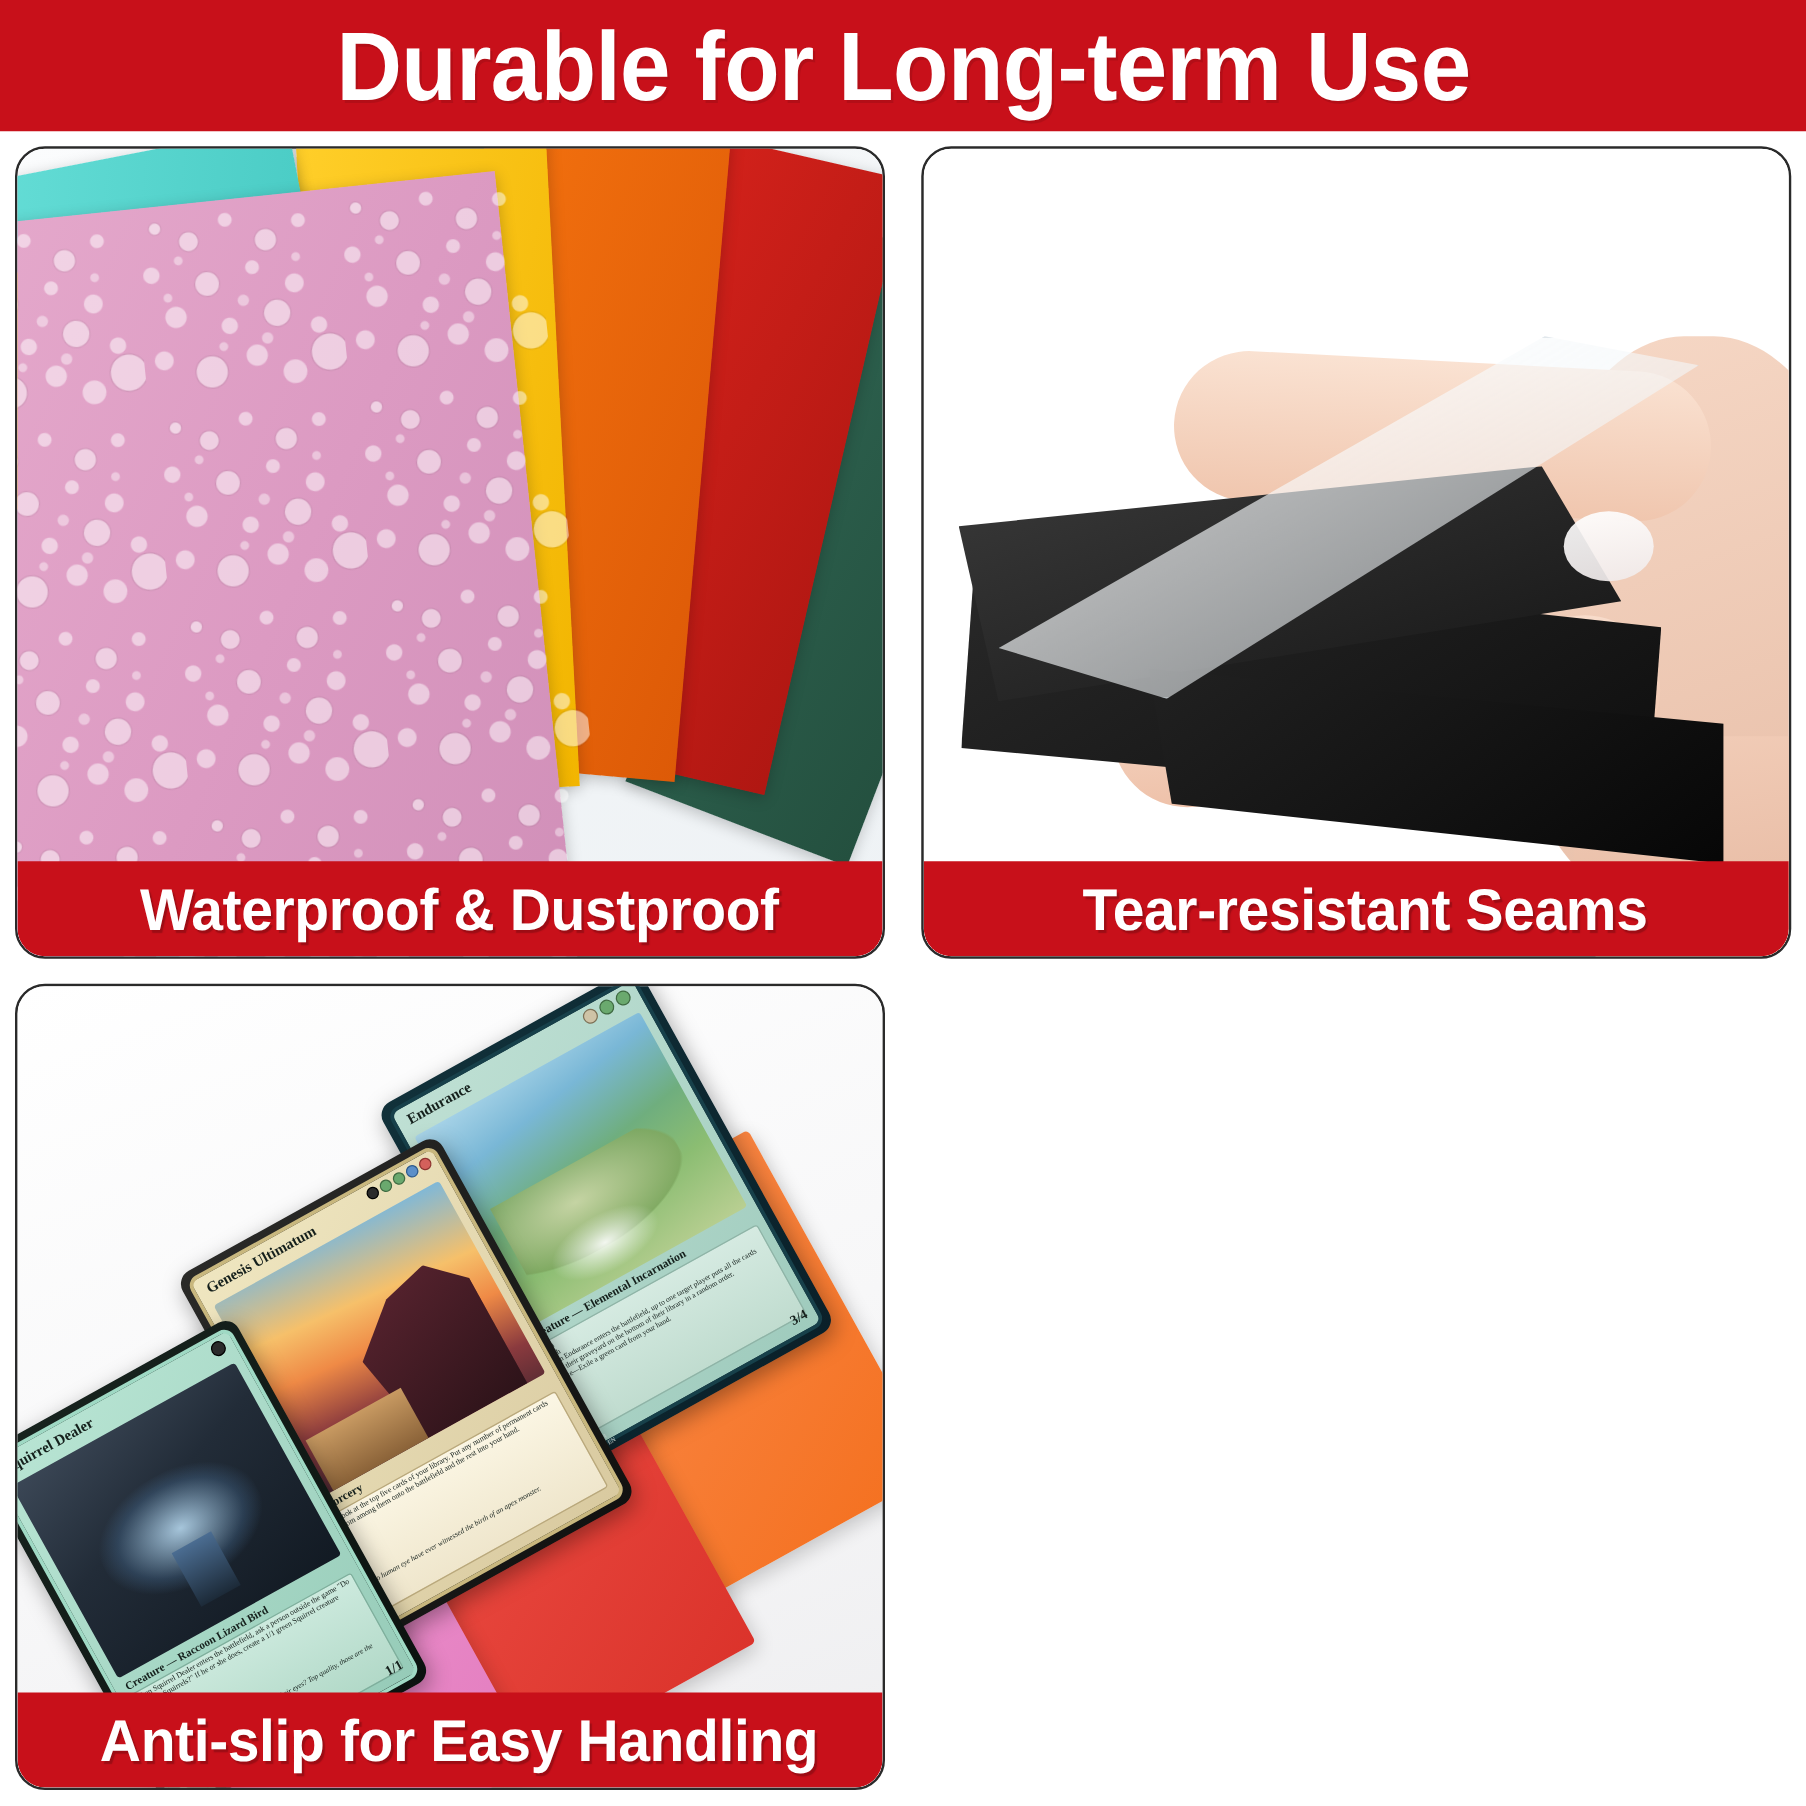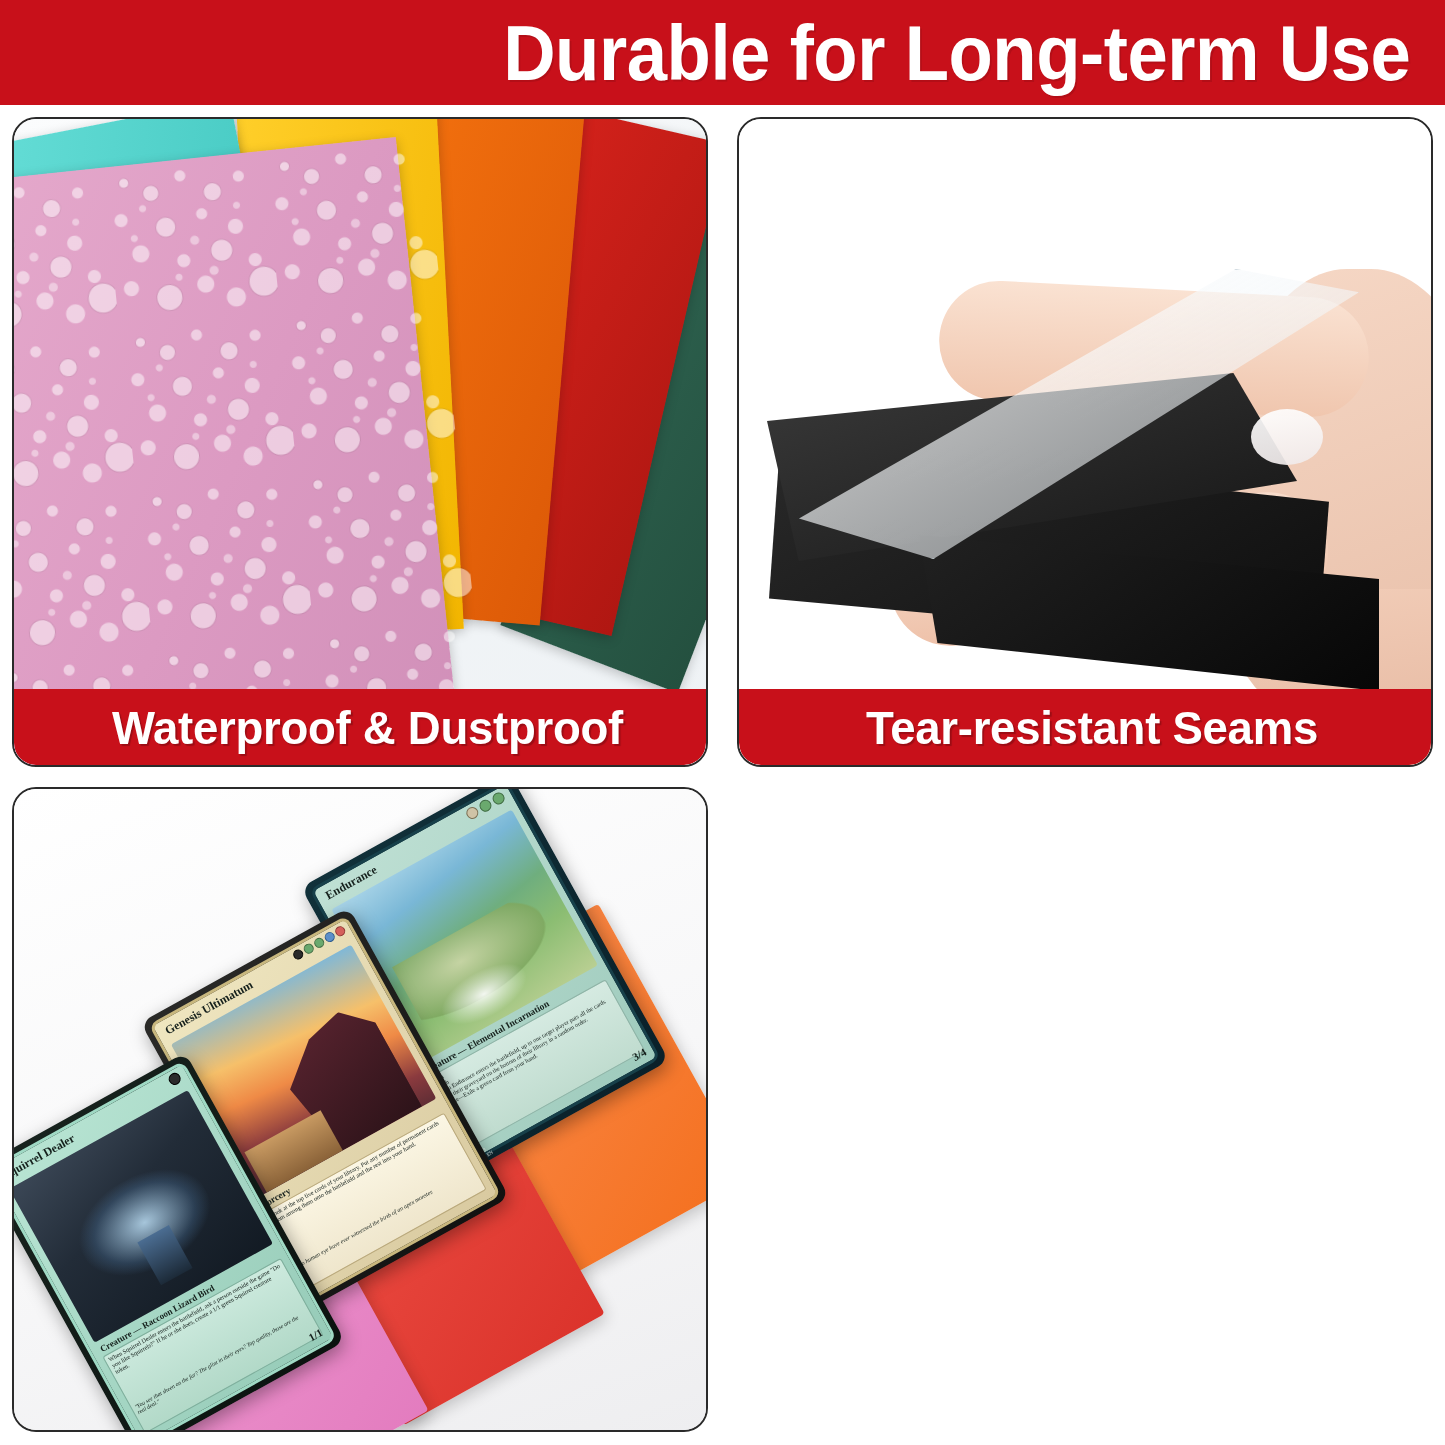--- a/index.html
+++ b/index.html
@@ -7,21 +7,21 @@
   body{
     width:1445px; height:1445px;
     font-family:"Liberation Sans", sans-serif;
     overflow:hidden; position:relative;
   }
 
   
   .header-band{
     position:absolute; left:0; top:0; width:1445px; height:105px;
     background:#C8101A;
-    display:flex; align-items:center; justify-content:flex-end;
+    display:flex; align-items:center; justify-content:center;
   }
   .header-title{
     color:#ffffff;
     font-size:78px;
     font-weight:bold;
     letter-spacing:-0.5px;
     line-height:1;
     transform:scaleX(0.93);
     white-space:nowrap;
     text-shadow:2px 2px 0 rgba(0,0,0,0.10);
@@ -318,16 +318,19 @@
         <div class="cardtext" style="left:16px;top:226px;width:204px;height:88px;
                     background:linear-gradient(180deg,#cdeade,#b2d9c8);border:1px solid #7fae9c;"></div>
         <div class="ctxt" style="left:20px;top:229px;width:196px;font-size:6.2px;">When Squirrel Dealer enters the battlefield, ask a person outside the game "Do you like Squirrels?" If he or she does, create a 1/1 green Squirrel creature token.</div>
         <div class="ctxt" style="left:20px;top:283px;width:196px;font-size:5.8px;font-style:italic;">"You see that sheen on the fur? The glint in their eyes? Top quality, those are the real deal."</div>
         <div class="ctxt" style="right:16px;bottom:14px;font-size:11px;font-weight:bold;">1/1</div>
         <div style="position:absolute;right:16px;top:12px;">
           <span style="display:block;width:12px;height:12px;border-radius:50%;background:#2b2b2b;border:1px solid #000;"></span>
         </div>
       </div>
     </div>
+    <div class="caption">
+      <span>Anti-slip for Easy Handling</span>
+    </div>
   </div>
 
 
 </div>
 
 </body></html>

